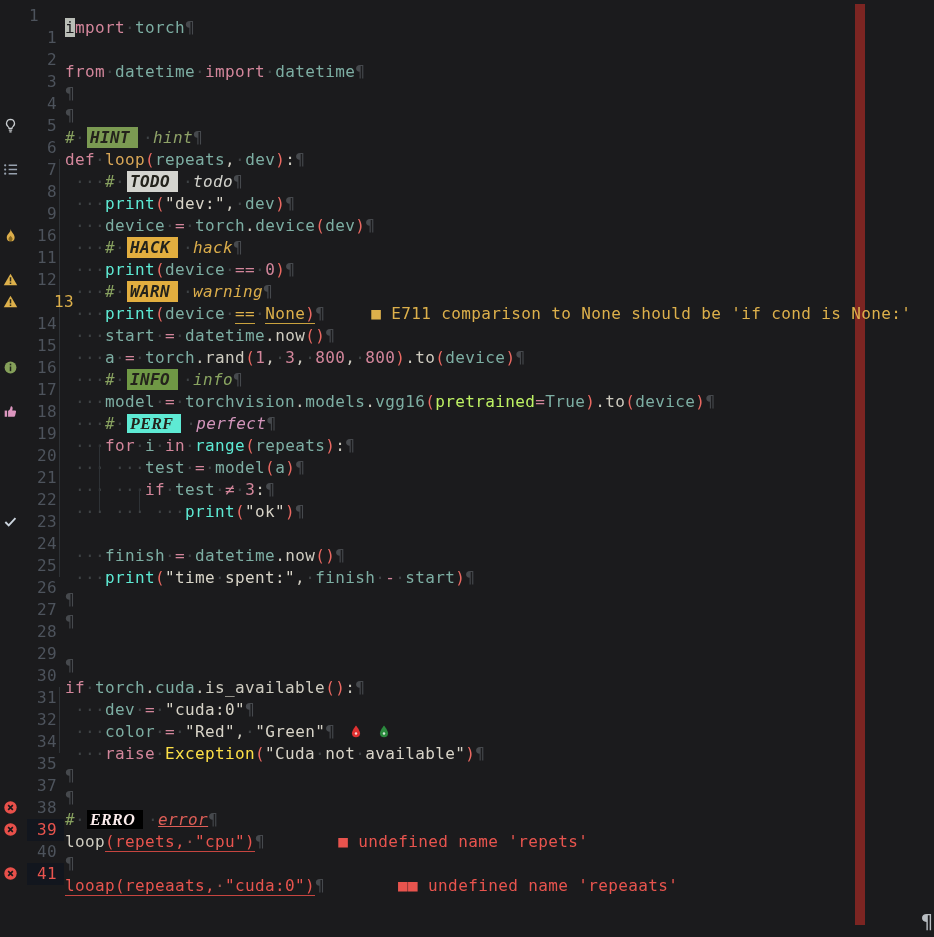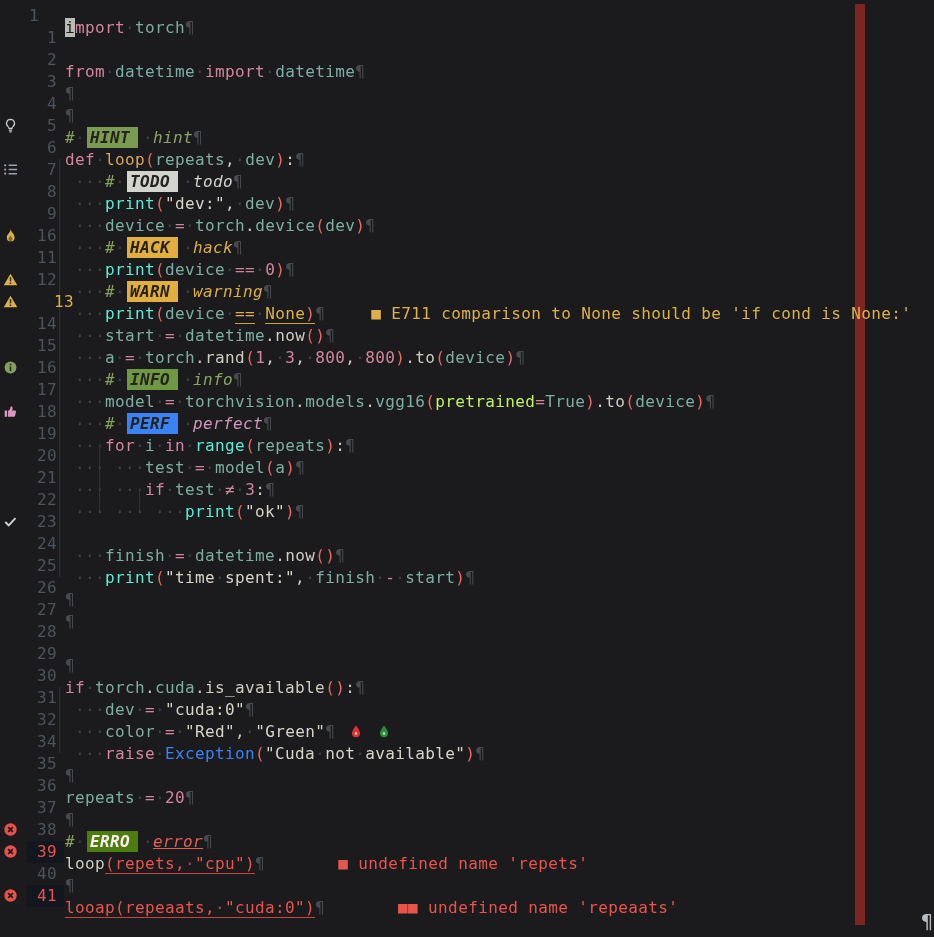--- a/index.html
+++ b/index.html
@@ -27,39 +27,39 @@
   .var{color:#7daea3;}
   .fn{color:#d8a657;}
   .bi{color:#5eead4;}
   .kwarg{color:#bef264;}
   .numlit{color:#d3869b;}
   .op{color:#d3869b;}
   .par{color:#ea6962;}
   .str{color:#d8d4c8;}
   .fg{color:#cfccc0;}
   .cmt{color:#87a05f;font-style:italic;}
-  .type{color:#3b82f6;}
+  .type{color:#fde047;}
   .bool{color:#7daea3;}
   .ws{color:#3e4245;}
   .eol{color:#46494d;}
   .dw{color:#ddb04b;border-bottom:1px solid #c9a23e;}
   .dwu{border-bottom:1px solid #c9a23e;}
   .de{color:#e8544e;border-bottom:1px solid #c64540;}
   .dews{color:#9a5550;border-bottom:1px solid #c64540;}
   .cursor{background:#b9bdb6;color:#1b1b1d;}
   
   .badge{font-weight:bold;font-style:italic;color:#24231c;padding:1px 8px 1px 3px;margin:0 5px 0 2px;}
   .b-hint{background:#7b9a52;}
   .b-todo{background:#d4d4cf;}
   .b-hack{background:#e2ae3f;}
   .b-warn{background:#e2ae3f;}
   .b-info{background:#6f9845;}
-  .b-perf{background:#3b82f6;}
+  .b-perf{background:#5eead4;font-family:Liberation Serif, serif;}
   .b-test{background:#8cc4f0;}
-  .b-erro{background:#4d7c0f;color:#fcecec;}
+  .b-erro{background:#000000;color:#fcecec;font-family:Liberation Serif, serif;}
   .w-hint{color:#8fa368;font-style:italic;}
   .w-todo{color:#d2d2cc;font-style:italic;}
   .w-hack{color:#dcae4b;font-style:italic;}
   .w-warn{color:#dcae4b;font-style:italic;}
   .w-info{color:#8aa561;font-style:italic;}
   .w-perf{color:#d295bb;font-style:italic;}
   .w-test{color:#b5cbdb;font-style:italic;}
   .w-erro{color:#e05f57;font-style:italic;text-decoration:underline;}
   .vt{margin-left:46px;}
   .vt-warn{color:#ddb04b;}
@@ -139,21 +139,20 @@
       <div class="line"><div class="guide" style="left: 59px;"></div><span class="ln">31</span><span class="txt"><span class="ws">&nbsp;···</span><span class="var">dev</span><span class="ws">·</span><span class="op">=</span><span class="ws">·</span><span class="str">"cuda:0"</span><span class="eol">¶</span></span></div>
       <div class="line"><div class="guide" style="left: 59px;"></div><span class="ln">32</span><span class="txt"><span class="ws">&nbsp;···</span><span class="var">color</span><span class="ws">·</span><span class="op">=</span><span class="ws">·</span><span class="str">"Red"</span><span class="fg">,</span><span class="ws">·</span><span class="str">"Green"</span><span class="eol">¶</span><span class="drop"><svg width="14" height="15" viewBox="0 0 16 16">
               <path fill="#e03131" d="M8 1.2C8 1.2 3.4 7 3.4 10a4.6 4.6 0 0 0 9.2 0C12.6 7 8 1.2 8 1.2z"></path>
               <circle cx="8" cy="10.3" r="1.4" fill="rgba(255,255,255,.8)"></circle>
             </svg></span><span class="drop"><svg width="14" height="15" viewBox="0 0 16 16">
               <path fill="#2b8a3e" d="M8 1.2C8 1.2 3.4 7 3.4 10a4.6 4.6 0 0 0 9.2 0C12.6 7 8 1.2 8 1.2z"></path>
               <circle cx="8" cy="10.3" r="1.4" fill="rgba(255,255,255,.8)"></circle>
             </svg></span></span></div>
       <div class="line"><div class="guide" style="left: 59px;"></div><span class="ln">34</span><span class="txt"><span class="ws">&nbsp;···</span><span class="kw">raise</span><span class="ws">·</span><span class="type">Exception</span><span class="par">(</span><span class="str">"Cuda<span class="ws">·</span>not<span class="ws">·</span>available"</span><span class="par">)</span><span class="eol">¶</span></span></div>
       <div class="line"><span class="ln">35</span><span class="txt"><span class="eol">¶</span></span></div>
-      <div class="line"><span class="ln">36</span><span class="txt"><span class="var">repeats</span><span class="ws">·</span><span class="op">=</span><span class="ws">·</span><span class="numlit">20</span><span class="eol">¶</span></span></div>
       <div class="line"><span class="ln">37</span><span class="txt"><span class="eol">¶</span></span></div>
       <div class="line"><span class="sign"><svg width="15" height="15" viewBox="0 0 16 16">
             <circle cx="8" cy="8" r="6.6" fill="#e8504a"></circle>
             <path stroke="#17181b" stroke-width="1.7" d="M5.5 5.5l5 5M10.5 5.5l-5 5"></path>
           </svg></span><span class="ln">38</span><span class="txt"><span class="cmt">#</span><span class="ws">·</span><span class="badge b-erro">ERRO</span><span class="ws">·</span><span class="w-erro">error</span><span class="eol">¶</span></span></div>
       <div class="line"><div class="numbg"></div><span class="sign"><svg width="15" height="15" viewBox="0 0 16 16">
             <circle cx="8" cy="8" r="6.6" fill="#e8504a"></circle>
             <path stroke="#17181b" stroke-width="1.7" d="M5.5 5.5l5 5M10.5 5.5l-5 5"></path>
           </svg></span><span class="ln errnum">39</span><span class="txt"><span class="fg">loop</span><span class="de">(</span><span class="de">repets,</span><span class="dews">·</span><span class="de">"cpu"</span><span class="de">)</span><span class="eol">¶</span><span class="vt vt-err">■ undefined name 'repets'</span></span></div>
       <div class="line"><span class="ln">40</span><span class="txt"><span class="eol">¶</span></span></div>

